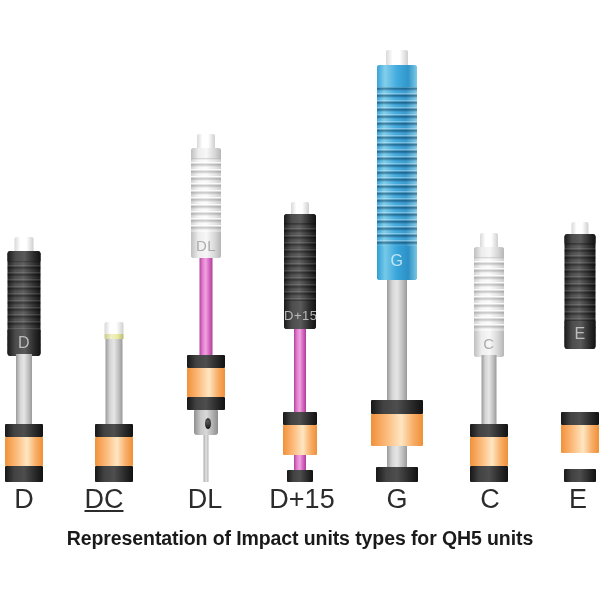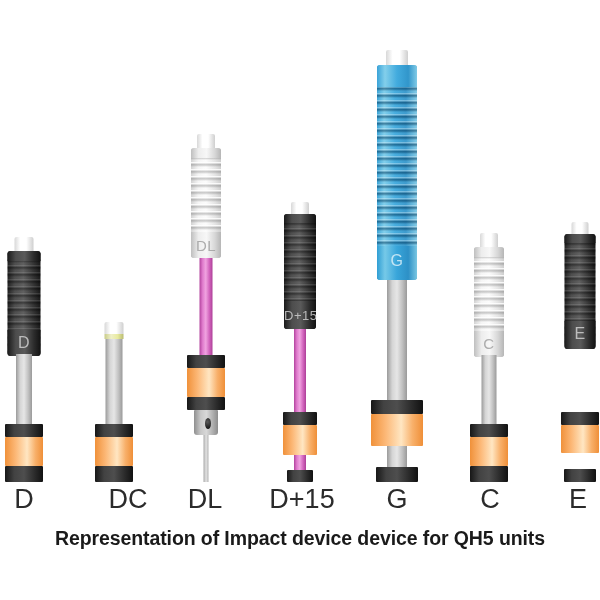--- a/index.html
+++ b/index.html
@@ -307,23 +307,23 @@
       <div class="part shaft-orange" style="width:14px; height:133px; bottom:0px;"></div>
       <div class="part band-black" style="width:38px; height:13px; bottom:57px;"></div>
       <div class="part band-orange" style="width:38px; height:28px; bottom:29px;"></div>
       <div class="part band-black" style="width:32px; height:13px; bottom:0px;"></div>
     </div>
 
   </div>
 
   <div id="labels">
     <div class="axis-label" style="left:0px; width:48px;">D</div>
-    <div class="axis-label" style="left:104px; width:48px;">DC</div>
+    <div class="axis-label" style="left:80px; width:48px;text-decoration:underline;">DC</div>
     <div class="axis-label" style="left:181px; width:48px;">DL</div>
     <div class="axis-label" style="left:258px; width:88px;">D+15</div>
     <div class="axis-label" style="left:373px; width:48px;">G</div>
     <div class="axis-label" style="left:466px; width:48px;">C</div>
     <div class="axis-label" style="left:556px; width:44px;">E</div>
   </div>
 
-  <div id="caption">Representation of Impact device device for QH5 units</div>
+  <div id="caption">Representation of Impact units types for QH5 units</div>
 
 </div>
 
 </body></html>

